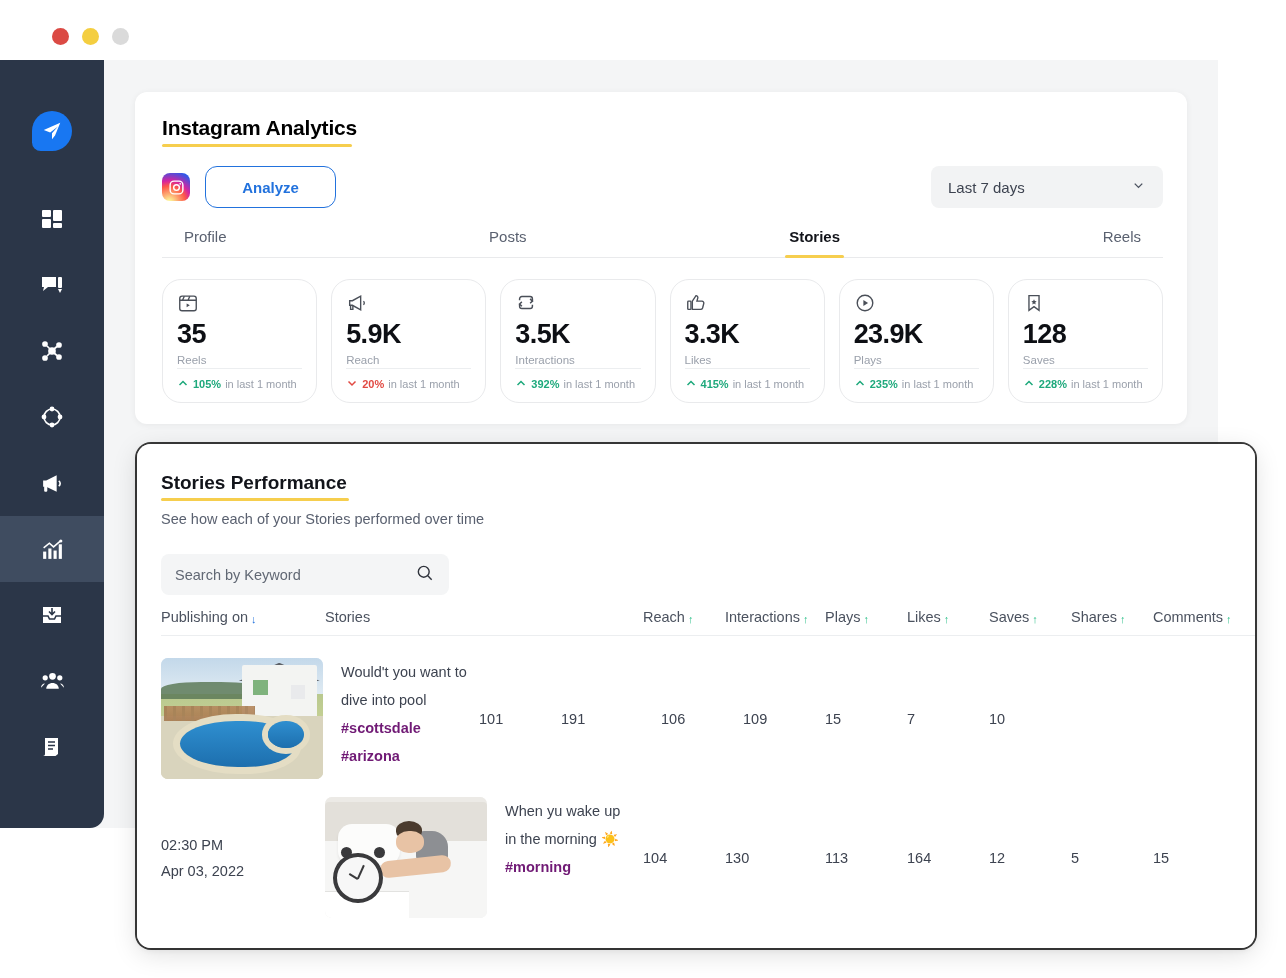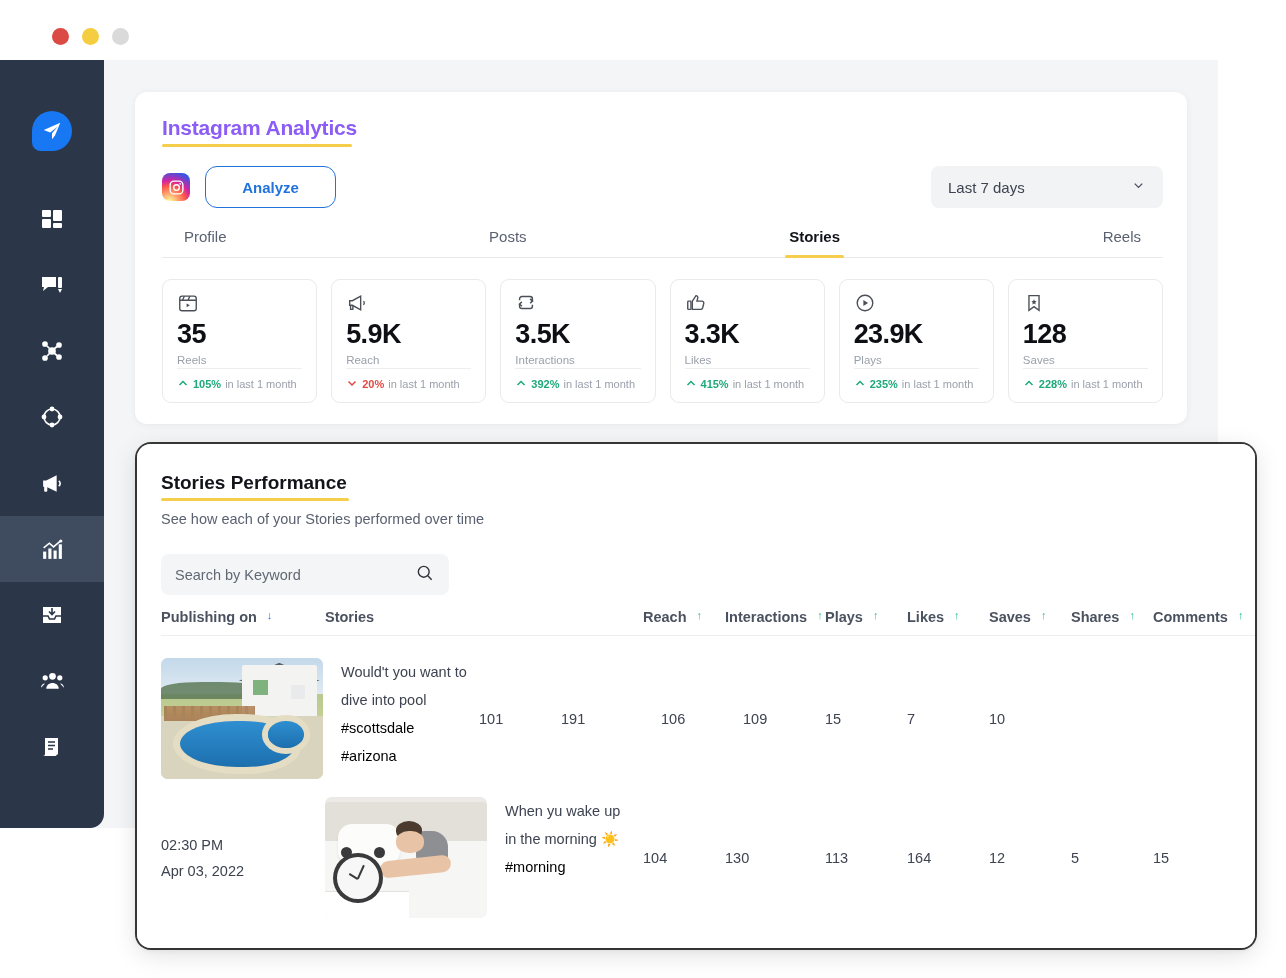--- a/index.html
+++ b/index.html
@@ -54,21 +54,21 @@
 
   
   .analytics-card {
     position:absolute; left:135px; top:92px; width:1052px; height:332px;
     background:#ffffff; border-radius:12px;
     box-shadow:0 1px 6px rgba(0,0,0,0.06);
     z-index:2;
   }
   .page-title {
     position:absolute; left:27px; top:24px;
-    font-size:21px; font-weight:bold; color:#8b5cf6; letter-spacing:-0.2px;
+    font-size:21px; font-weight:bold; color:#000000; letter-spacing:-0.2px;
   }
   .title-underline {
     position:absolute; left:27px; top:52px; width:190px; height:3px;
     background:#F6CE4E; border-radius:2px;
   }
 
   .acct-row { position:absolute; left:27px; top:74px; display:flex; align-items:center; gap:15px; }
   .ig-logo { width:28px; height:28px; border-radius:8px; position:relative;
     background:
       radial-gradient(circle at 26% 105%, #fdf497 0%, #fdf497 5%, #fd5949 45%, #d6249f 60%, #285AEB 90%);
@@ -101,21 +101,21 @@
   }
   .tab.active { color:#12141a; font-weight:bold; }
   .tab.active::after {
     content:""; position:absolute; left:18px; right:18px; bottom:-1px;
     height:3px; background:#F6CE4E; border-radius:2px;
   }
 
   
   .metrics { position:absolute; left:27px; top:187px; right:24px; display:flex; gap:14px; }
   .metric {
-    flex:1; height:124px; border:1px solid #e9eaec; border-radius:9px;
+    flex:1; height:124px; border:1px solid #e9eaec; border-radius:19px;
     padding:12px 14px 0 14px; position:relative; background:#fff;
   }
   .metric .ic { height:24px; margin-bottom:4px; }
   .metric .num { font-size:27px; font-weight:bold; color:#0d0f14; line-height:1.1; letter-spacing:-0.6px; }
   .metric .lbl { font-size:11.5px; color:#9aa0ab; margin-top:4px; }
   .metric .delta {
     position:absolute; left:14px; right:14px; bottom:11px;
     border-top:1px solid #eceef0; padding-top:8px;
     font-size:11px; color:#9aa0ab; display:flex; align-items:center; gap:4px;
   }
@@ -141,35 +141,35 @@
   }
   .search-box input {
     border:none; background:transparent; outline:none; width:225px;
     font-size:14.5px; color:#3d4350; font-family:"Liberation Sans", sans-serif;
   }
   .search-box input::placeholder { color:#616874; }
 
   
   .tbl { position:absolute; left:24px; top:165px; right:0px; }
   .thead { display:flex; align-items:flex-end; border-bottom:1px solid #eceef0; padding-bottom:10px; }
-  .th { font-size:14.5px; color:#4b525f; display:flex; align-items:flex-start; gap:10px;font-weight:bold; }
+  .th { font-size:14.5px; color:#4b525f; display:flex; align-items:flex-end; gap:3px; }
   .th .arr { font-size:11px; color:#2FC08A; }
   .th .arr.blue { color:#2272DD; }
 
   .col-date { width:164px; flex:none; }
   .col-story { width:318px; flex:none; }
   .col-n { width:82px; flex:none; }
   .col-n.wide { width:100px; }
 
   .trow { display:flex; align-items:center; padding:22px 0 0 0; }
   .cell-date { width:164px; flex:none; font-size:14.5px; color:#3d4350; line-height:26px; }
   .cell-story { width:318px; flex:none; display:flex; gap:18px; align-items:flex-start; }
   .thumb { width:162px; height:121px; border-radius:7px; flex:none; overflow:hidden; position:relative; }
   .cap { font-size:14.5px; color:#3d4350; line-height:28px; width:130px; }
-  .cap .tag { color:#000000; }
+  .cap .tag { color:#701a75;font-weight:bold; }
   .cell-n { width:82px; flex:none; font-size:14.5px; color:#3d4350; }
   .cell-n.wide { width:100px; }
 
   
   .pool-img { position:absolute; inset:0; background:linear-gradient(#cfe0ef 0%, #d8e6f2 28%, #b9c98f 30%, #c3cf93 48%, #d6d3b6 62%, #cfcbad 100%); }
   .pool-sky { position:absolute; left:0; top:0; right:0; height:30%; background:linear-gradient(#c3d8ea,#dfeaf2); }
   .pool-trees { position:absolute; left:0; top:20%; width:62%; height:14%; background:#5d7a58; border-radius:40% 40% 0 0; opacity:.85; }
   .pool-house { position:absolute; right:4%; top:6%; width:46%; height:46%; background:#f3f4f2; border-radius:2px; }
   .pool-roof { position:absolute; right:2%; top:4%; width:50%; height:15%; background:#5c6066;
     clip-path:polygon(0% 100%, 50% 0%, 100% 100%); }

